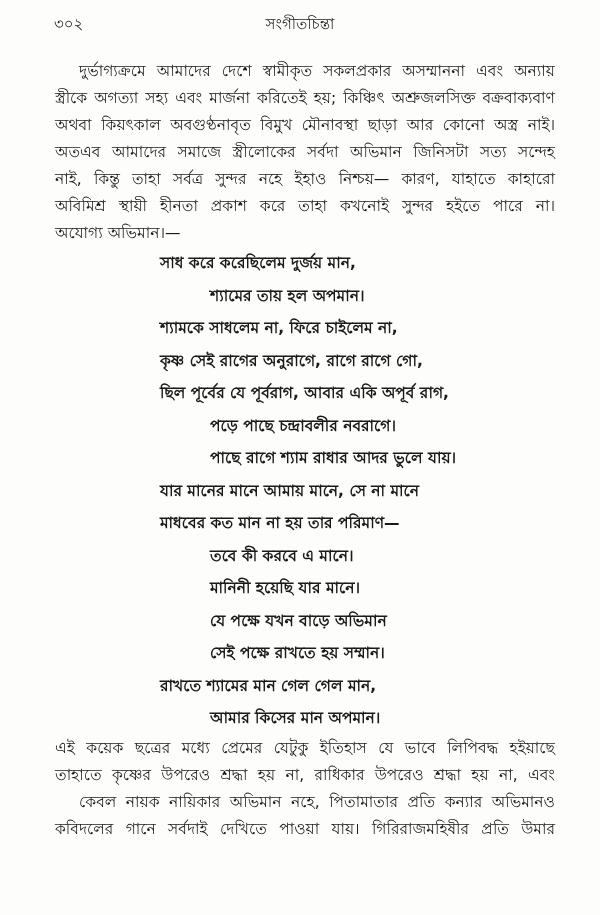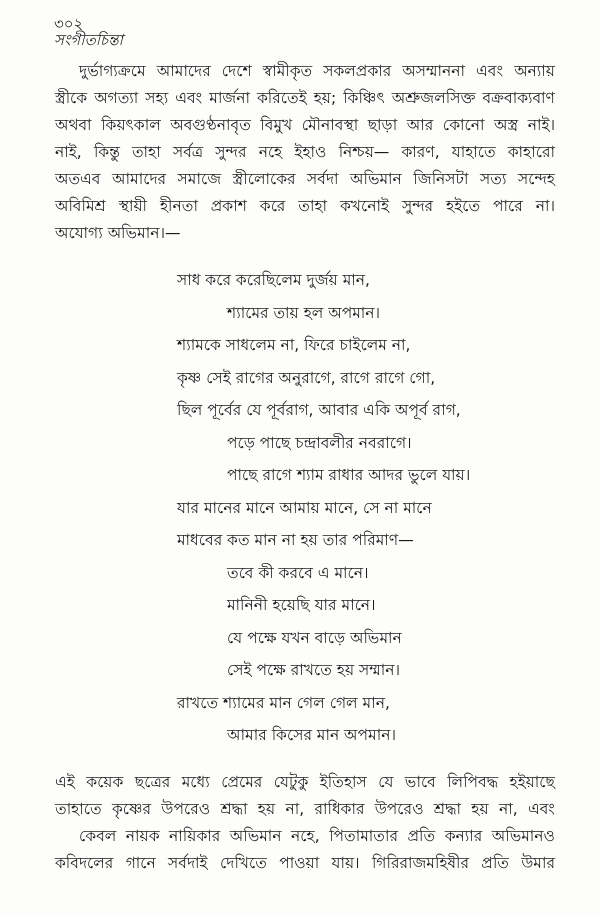--- a/index.html
+++ b/index.html
@@ -30,22 +30,22 @@
     font-size: 15px;
   }
   .page-number {
     position: absolute;
     left: 0;
     top: 0;
   }
   .running-title {
     position: absolute;
     left: 0; right: 0;
-    top: 16px;
-    font-style: italic;
+    text-align: center;
+    top: 0;
   }
   .body-text {
     position: absolute;
     left: 55px;
     width: 500px;
     top: 58px;
     font-size: 15.5px;
     line-height: 27px;
   }
   .para {
@@ -57,22 +57,23 @@
   .para .line {
     display: block;
     white-space: nowrap;
     text-align: justify;
     text-align-last: justify;
   }
   .para .line.last {
     text-align-last: left;
   }
   .verse {
-    margin: 17px;
+    margin: 0;
     padding: 0;
+    font-weight: bold;
   }
   .verse .vline {
     display: block;
     white-space: nowrap;
     height: 32.5px;
     line-height: 32.5px;
   }
   .verse .vline.l1 { padding-left: 105px; }
   .verse .vline.l2 { padding-left: 155px; }
 </style>
@@ -85,22 +86,22 @@
     <span class="page-number">৩০২</span>
     <span class="running-title">সংগীতচিন্তা</span>
   </div>
 
   <div class="body-text">
 
     <p class="para indent">
       <span class="line">দুর্ভাগ্যক্রমে আমাদের দেশে স্বামীকৃত সকলপ্রকার অসম্মাননা এবং অন্যায়</span>
       <span class="line" style="margin-left:-24px">স্ত্রীকে অগত্যা সহ্য এবং মার্জনা করিতেই হয়; কিঞ্চিৎ অশ্রুজলসিক্ত বক্রবাক্যবাণ</span>
       <span class="line" style="margin-left:-24px">অথবা কিয়ৎকাল অবগুণ্ঠনাবৃত বিমুখ মৌনাবস্থা ছাড়া আর কোনো অস্ত্র নাই।</span>
+      <span class="line" style="margin-left:-24px">অতএব আমাদের সমাজে স্ত্রীলোকের সর্বদা অভিমান জিনিসটা সত্য সন্দেহ</span>
       <span class="line" style="margin-left:-24px">নাই, কিন্তু তাহা সর্বত্র সুন্দর নহে ইহাও নিশ্চয়— কারণ, যাহাতে কাহারো</span>
-      <span class="line" style="margin-left:-24px">অতএব আমাদের সমাজে স্ত্রীলোকের সর্বদা অভিমান জিনিসটা সত্য সন্দেহ</span>
       <span class="line" style="margin-left:-24px">অবিমিশ্র স্থায়ী হীনতা প্রকাশ করে তাহা কখনোই সুন্দর হইতে পারে না।</span>
     </p>
 
     <p class="para indent">
       <span class="line last" style="margin-left:-24px">অযোগ্য অভিমান।—</span>
     </p>
 
     <div class="verse">
       <span class="vline l1">সাধ করে করেছিলেম দুর্জয় মান,</span>
       <span class="vline l2">শ্যামের তায় হল অপমান।</span>

